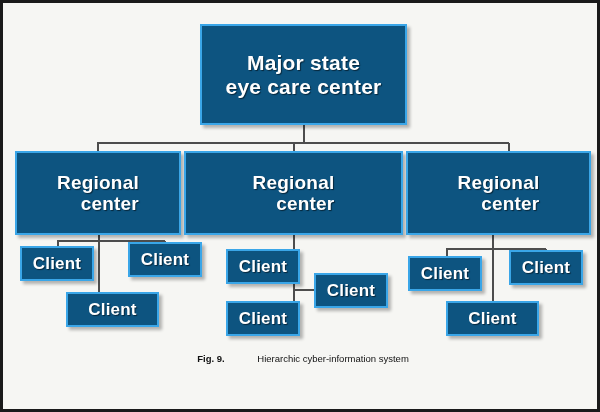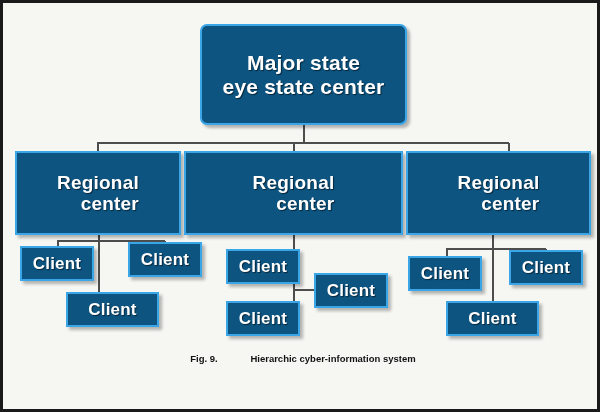--- a/index.html
+++ b/index.html
@@ -38,21 +38,20 @@
     text-align: center;
     font-weight: bold;
     letter-spacing: 0.2px;
     line-height: 1.12;
     text-shadow: 1px 1px 1px rgba(0,0,0,0.55);
     box-shadow: 3px 3px 3px rgba(0,0,0,0.28);
     z-index: 5;
   }
   .node-server {
     font-size: 21px;
-    border-radius: 7px;
   }
   .node-regional {
     font-size: 19px;
     text-align: right;
   }
   .node-client {
     font-size: 17px;
   }
   
   #figure-caption {
@@ -61,21 +60,21 @@
     top: 350px;
     width: 600px;
     text-align: center;
     font-size: 9.5px;
     color: #111111;
   }
   #figure-caption .cap-label {
     font-weight: bold;
   }
   #figure-caption .cap-text {
-    font-weight: bold;
+    font-weight: normal;
     margin-left: 30px;
   }
 </style>
 </head>
 <body>
 
 <div id="figure-root">
 
   <svg id="connector-layer" viewBox="0 0 600 412" width="600" height="412" aria-hidden="true">
     <g stroke="#4d4d4d" stroke-width="2" fill="none" shape-rendering="crispEdges">
@@ -101,21 +100,21 @@
       <path d="M489.5,232 L489.5,298"></path>
       <path d="M443,246 L543,246"></path>
       <path d="M443.5,246 L443.5,253"></path>
       <path d="M542.5,246 L542.5,247"></path>
     </g>
   </svg>
 
   <div class="node node-server" style="left:197px; top:21px; width:207px; height:101px;">
     <div>
       <div>Major state</div>
-      <div>eye state center</div>
+      <div>eye care center</div>
     </div>
   </div>
 
   <div class="node node-regional" style="left:12px; top:148px; width:166px; height:84px;">
     <div>
       <div>Regional</div>
       <div>center</div>
     </div>
   </div>
 

